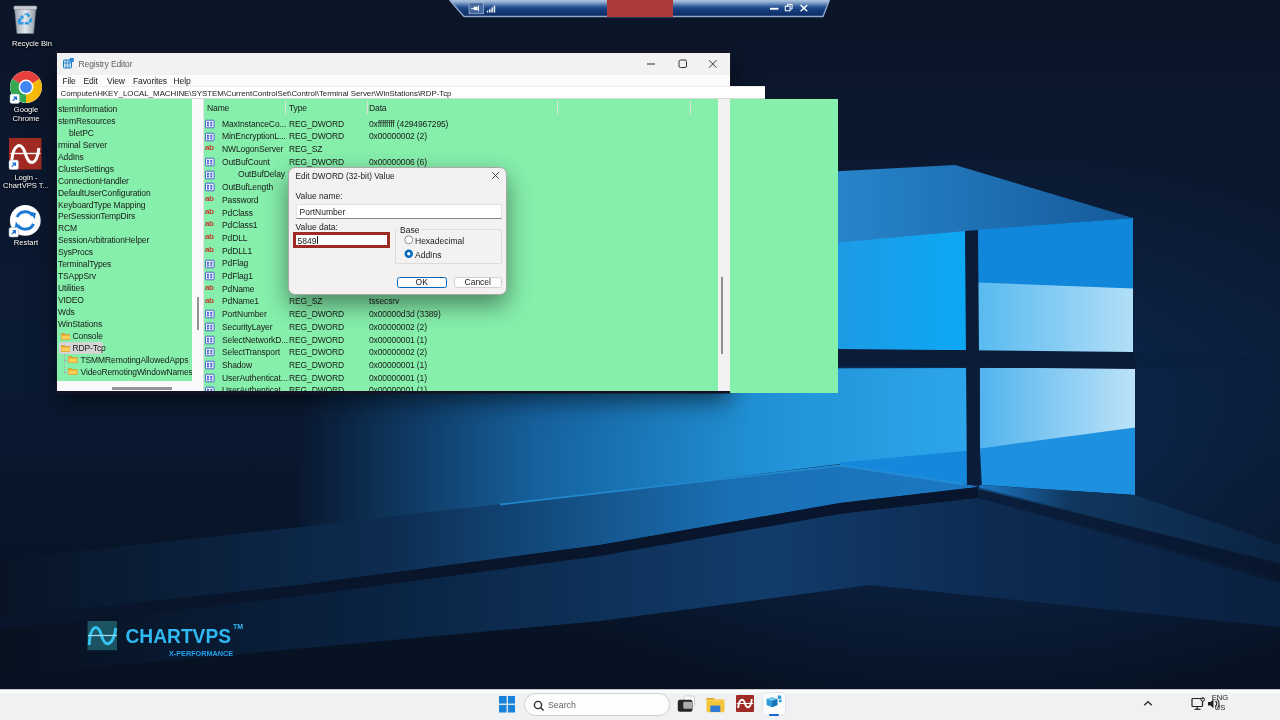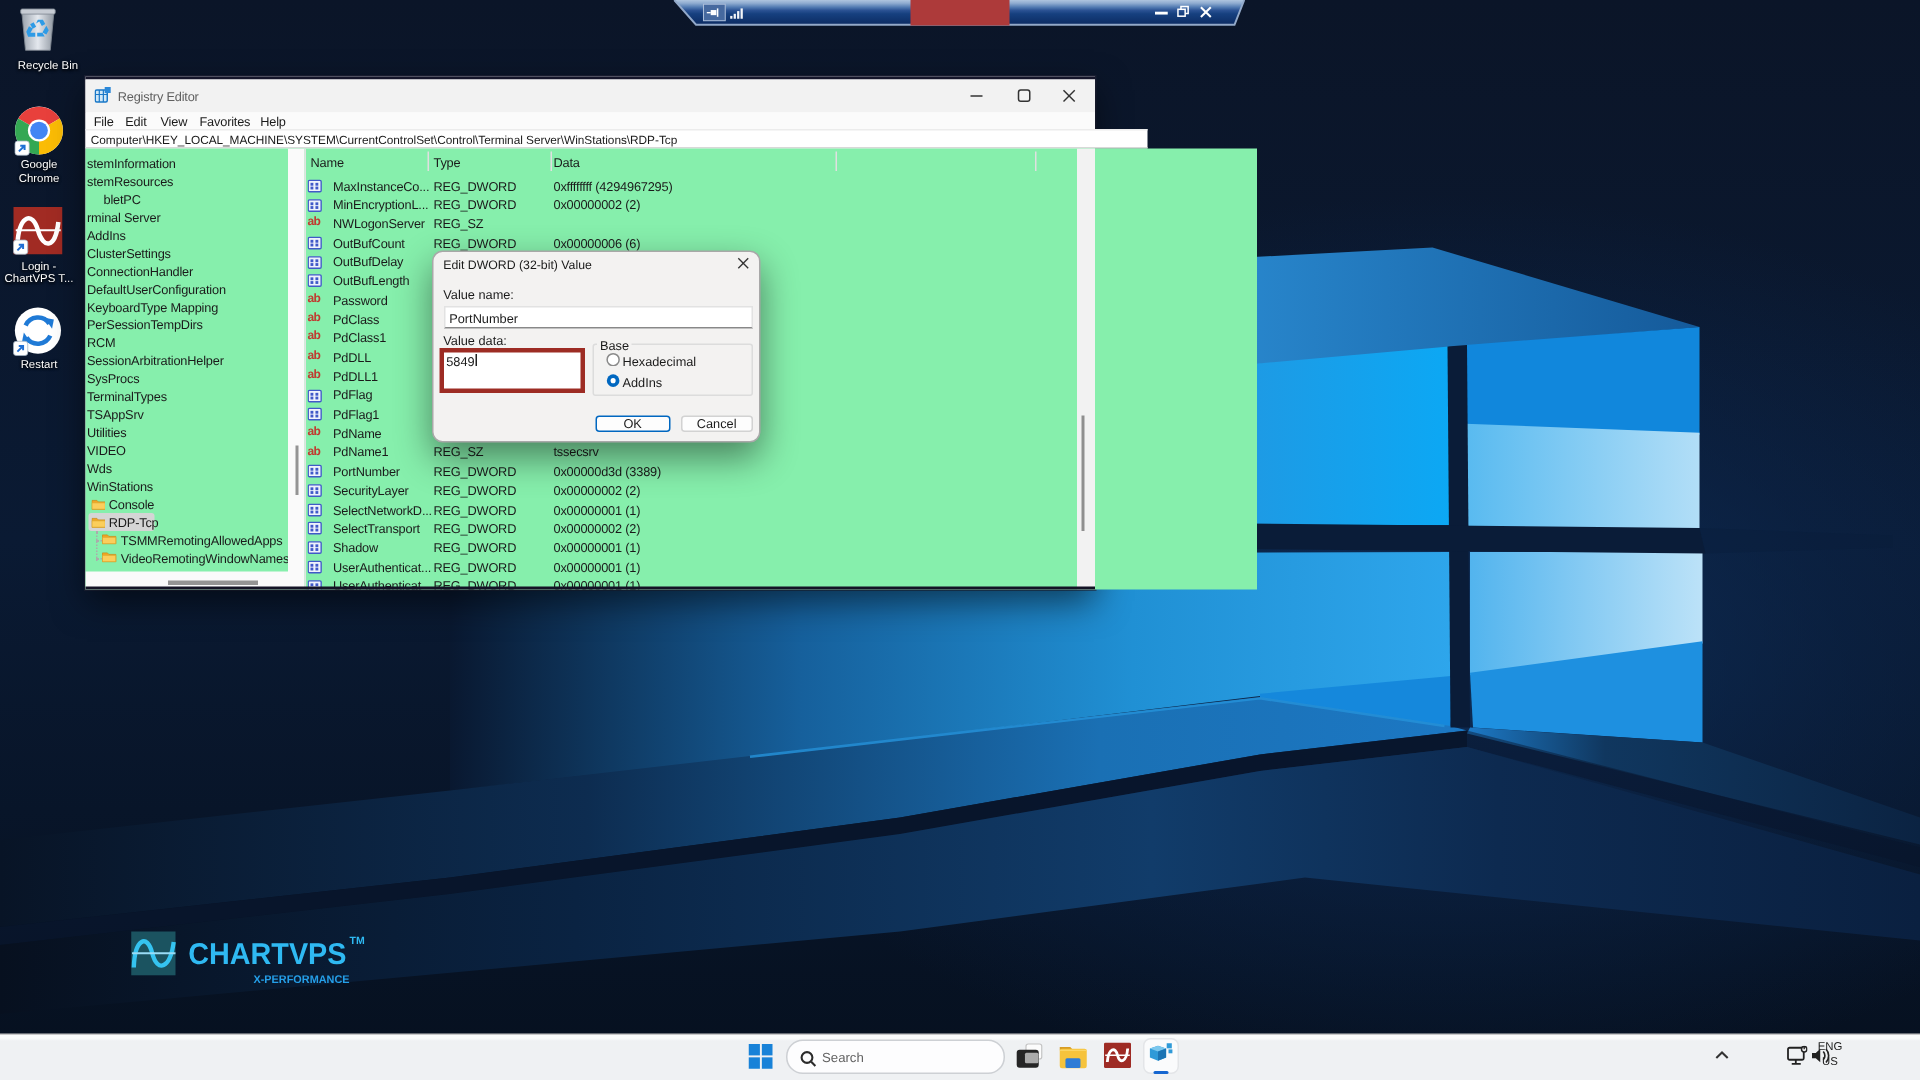--- a/index.html
+++ b/index.html
@@ -301,21 +301,21 @@
       <span class="abs" style="left:165px;top:57.7px">OutBufCount</span>
       <span class="abs" style="left:232px;top:57.7px">REG_DWORD</span>
       <span class="abs" style="left:312px;top:57.7px">0x00000006 (6)</span>
       <svg style="position:absolute;left:148px;top:70.6px" width="10" height="10" viewBox="0 0 10 10">
         <rect x="0.5" y="1.2" width="8.6" height="7.6" rx="0.8" fill="#eef2fc" stroke="#4059c8" stroke-width="0.9"></rect>
         <rect x="2" y="2.9" width="1.9" height="1.9" fill="#4059c8"></rect>
         <rect x="5.3" y="2.9" width="1.9" height="1.9" fill="#4059c8"></rect>
         <rect x="2" y="5.4" width="1.9" height="1.9" fill="#4059c8"></rect>
         <rect x="5.3" y="5.4" width="1.9" height="1.9" fill="#4059c8"></rect>
       </svg>
-      <span class="abs" style="left:165px;top:70.4px">OutBufDelay</span>
+      <span class="abs" style="left:181px;top:70.4px">OutBufDelay</span>
       <svg style="position:absolute;left:148px;top:83.3px" width="10" height="10" viewBox="0 0 10 10">
         <rect x="0.5" y="1.2" width="8.6" height="7.6" rx="0.8" fill="#eef2fc" stroke="#4059c8" stroke-width="0.9"></rect>
         <rect x="2" y="2.9" width="1.9" height="1.9" fill="#4059c8"></rect>
         <rect x="5.3" y="2.9" width="1.9" height="1.9" fill="#4059c8"></rect>
         <rect x="2" y="5.4" width="1.9" height="1.9" fill="#4059c8"></rect>
         <rect x="5.3" y="5.4" width="1.9" height="1.9" fill="#4059c8"></rect>
       </svg>
       <span class="abs" style="left:165px;top:83.1px">OutBufLength</span>
       <div style="position:absolute;left:148px;top:94.99999999999999px;width:10px;height:10px;font:bold 8px 'Liberation Sans',sans-serif;color:#c03a30;letter-spacing:-0.5px">ab</div>
       <span class="abs" style="left:165px;top:95.8px">Password</span>
@@ -430,21 +430,21 @@
       <g stroke="#333" stroke-width="0.9">
         <line x1="1.2" y1="1.2" x2="7.8" y2="7.8"></line>
         <line x1="7.8" y1="1.2" x2="1.2" y2="7.8"></line>
       </g>
     </svg>
 <span class="abs" style="left:6.5px;top:23px">Value name:</span>
 <div class="abs" style="left:7px;top:35.5px;width:206px;height:15px;background:#fff;border:1px solid #e2e2e2;border-bottom:1px solid #888">
       <span class="abs" style="left:2.5px;top:2.8px">PortNumber</span>
     </div>
 <span class="abs" style="left:6.5px;top:53.5px">Value data:</span>
-<div class="abs" style="left:3.5px;top:64px;width:97.5px;height:30px;background:#fff;border:3px solid #9d2c24">
+<div class="abs" style="left:3.5px;top:64px;width:97.5px;height:16px;background:#fff;border:3px solid #9d2c24">
       <span class="abs" style="left:2px;top:0.8px">5849</span>
       <div class="abs" style="left:21px;top:0.8px;width:1px;height:8.5px;background:#222"></div>
     </div>
 <div class="abs" style="left:106px;top:61px;width:107px;height:35px;border:1px solid #dcdcdc;border-radius:2px"></div>
 <span class="abs" style="left:109px;top:56.5px;background:#f3f2f1;padding:0 2px">Base</span>
 <svg class="abs" style="left:115px;top:66.5px" width="9.5" height="9.5" viewBox="0 0 9.5 9.5">
       <circle cx="4.75" cy="4.75" r="4" fill="#fff" stroke="#8a8a8a" stroke-width="1"></circle>
     </svg>
 <span class="abs" style="left:126px;top:67.5px">Hexadecimal</span>
 <svg class="abs" style="left:115px;top:81px" width="9.5" height="9.5" viewBox="0 0 9.5 9.5">

